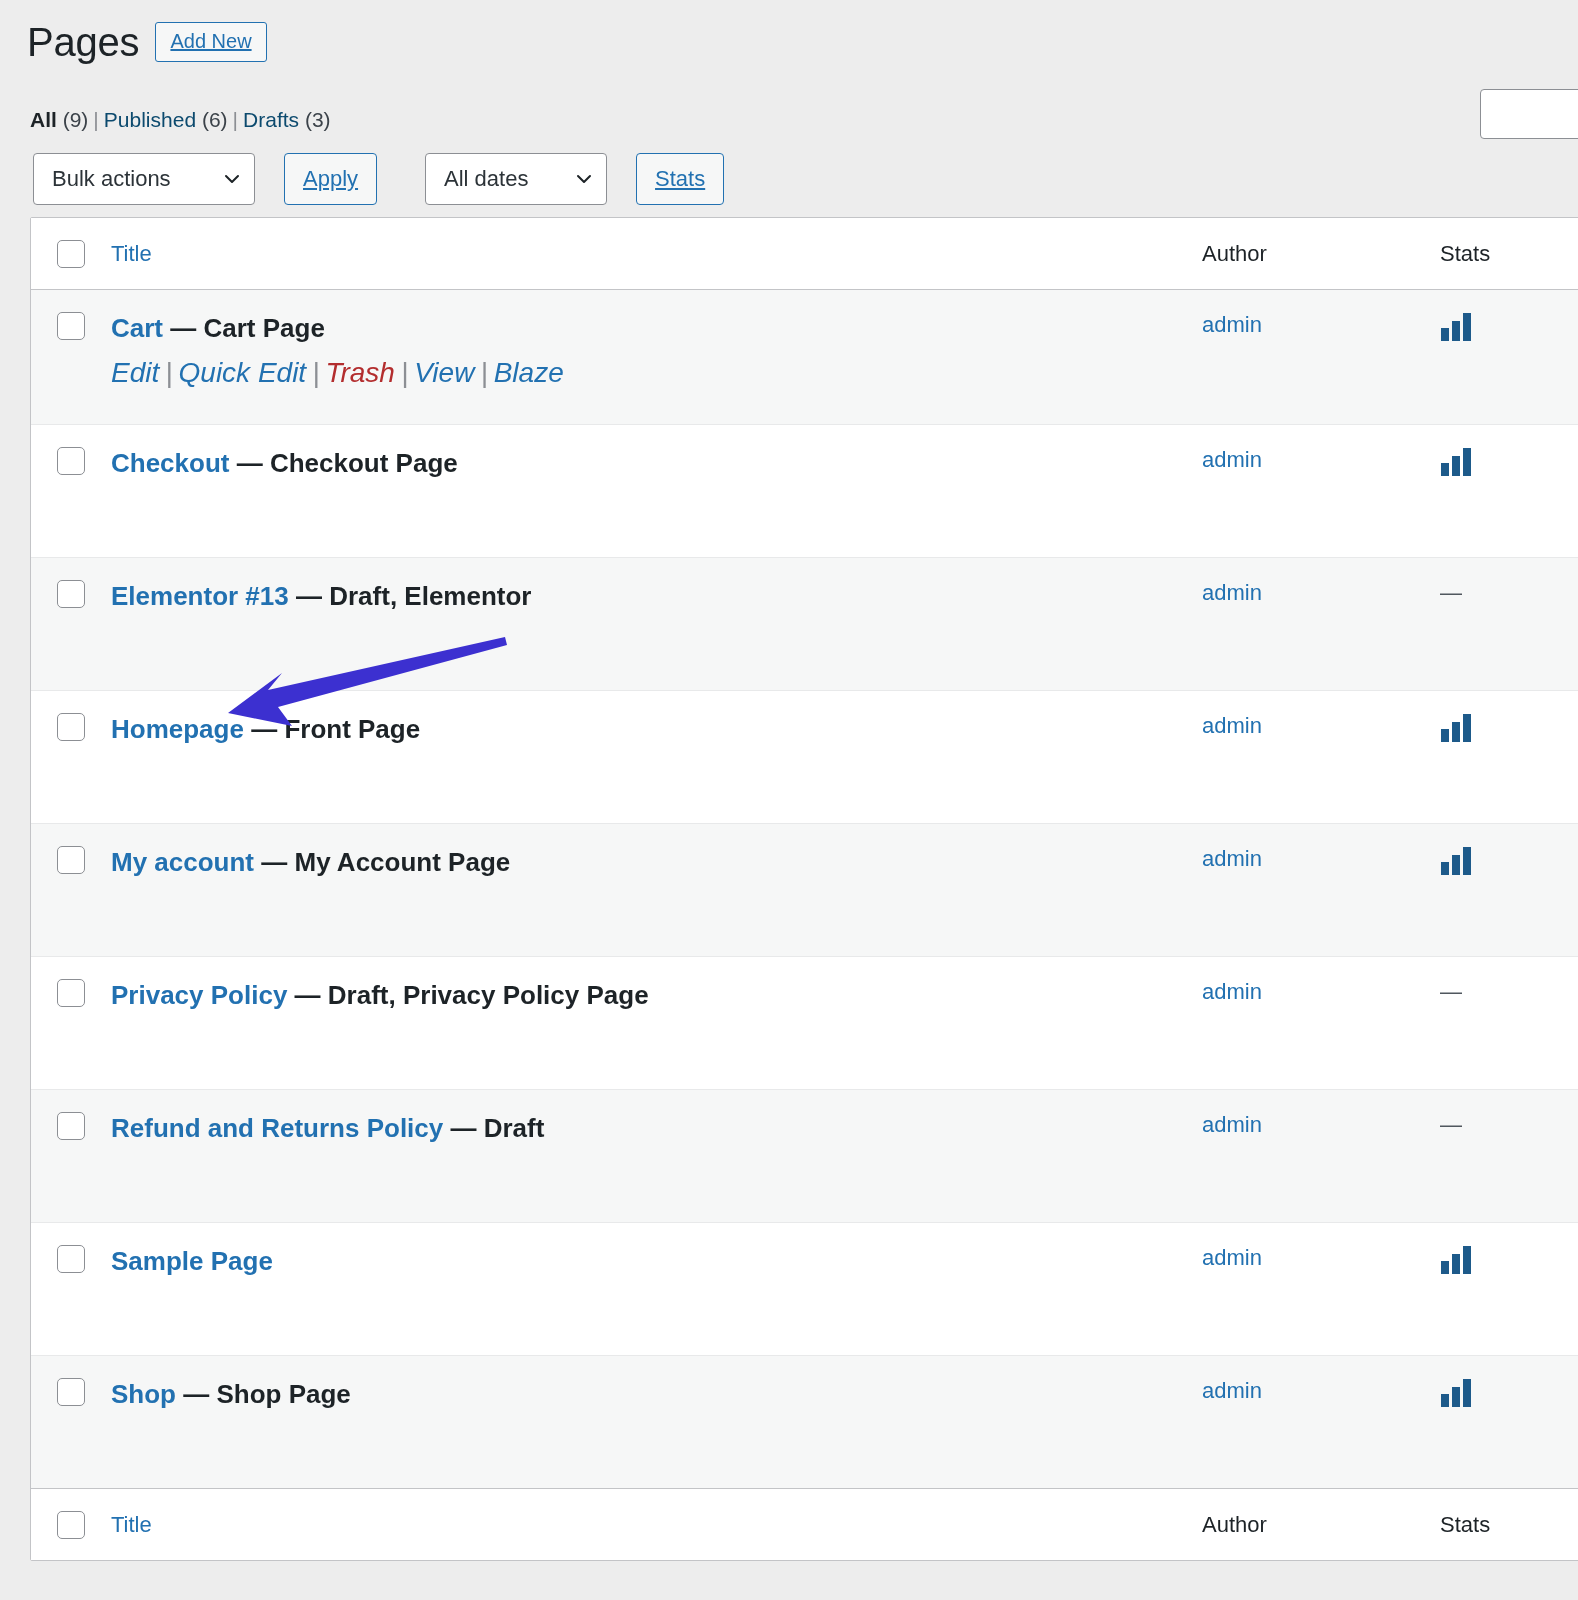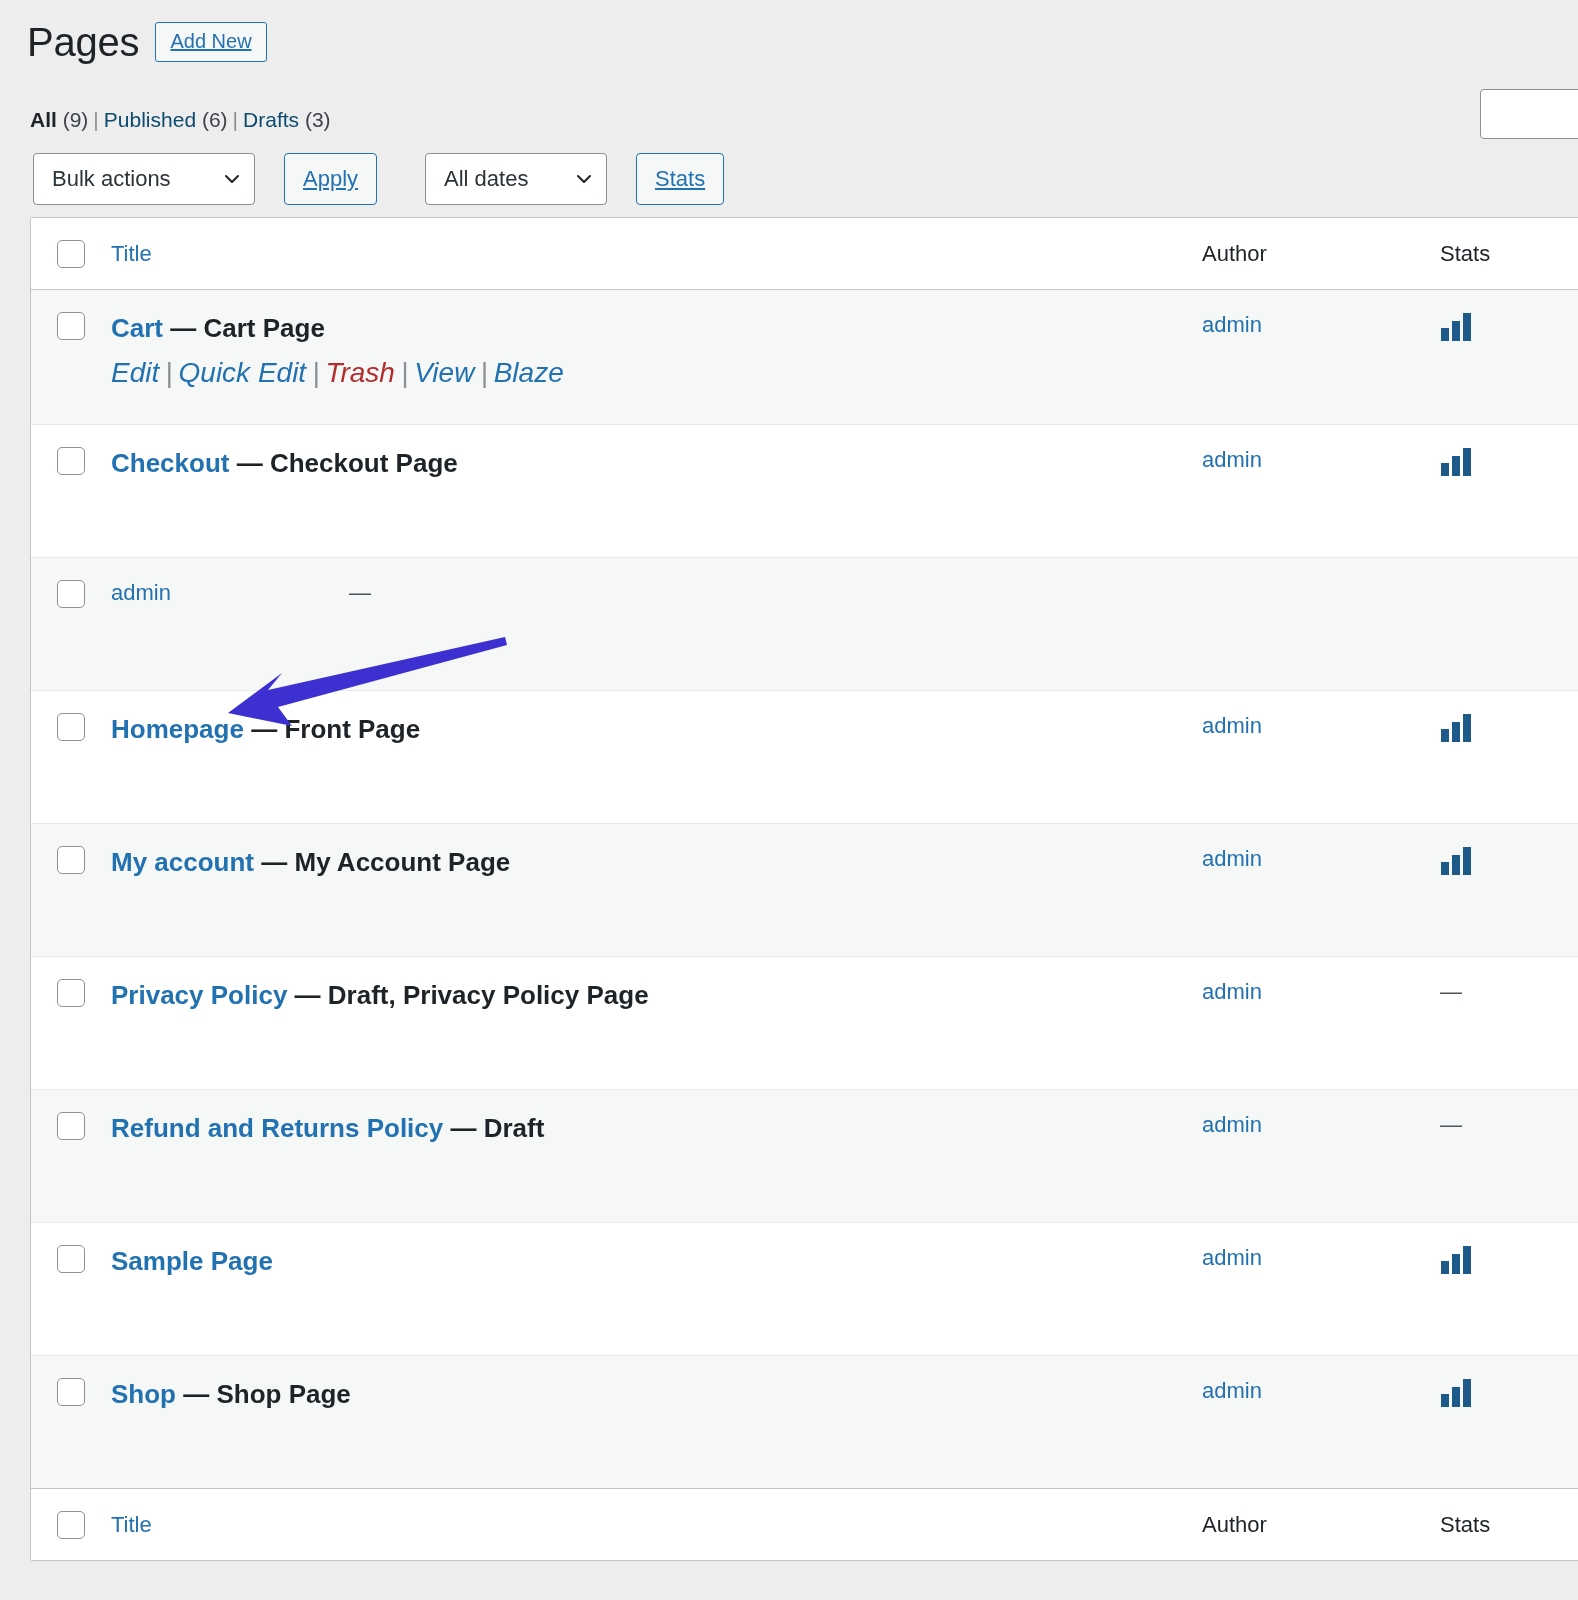--- a/index.html
+++ b/index.html
@@ -268,20 +268,23 @@
           <div class="col-stats row-pad-top"><span class="stats-icon"><svg width="32" height="30" viewBox="0 0 32 30">
                 <rect x="1" y="16" width="8" height="13" fill="#1d5a8a"></rect>
                 <rect x="12" y="9" width="8" height="20" fill="#1d5a8a"></rect>
                 <rect x="23" y="1" width="8" height="28" fill="#1d5a8a"></rect>
               </svg></span></div>
         </div>
         <div class="trow body-row alt" style="min-height: 133px;">
           <div class="col-cb row-pad-top">
             <span class="cb"></span>
           </div>
+          <div class="col-title row-pad-top">
+            <div class="title-line"><a href="#">Elementor #13</a> <span class="title-suffix">— Draft, Elementor</span></div>
+          </div>
           <div class="col-author row-pad-top"><a href="#" class="author-link">admin</a></div>
           <div class="col-stats row-pad-top"><span class="emdash">—</span></div>
         </div>
         <div class="trow body-row plain" style="min-height: 133px;">
           <div class="col-cb row-pad-top">
             <span class="cb"></span>
           </div>
           <div class="col-title row-pad-top">
             <div class="title-line"><a href="#">Homepage</a> <span class="title-suffix">— Front Page</span></div>
           </div>

